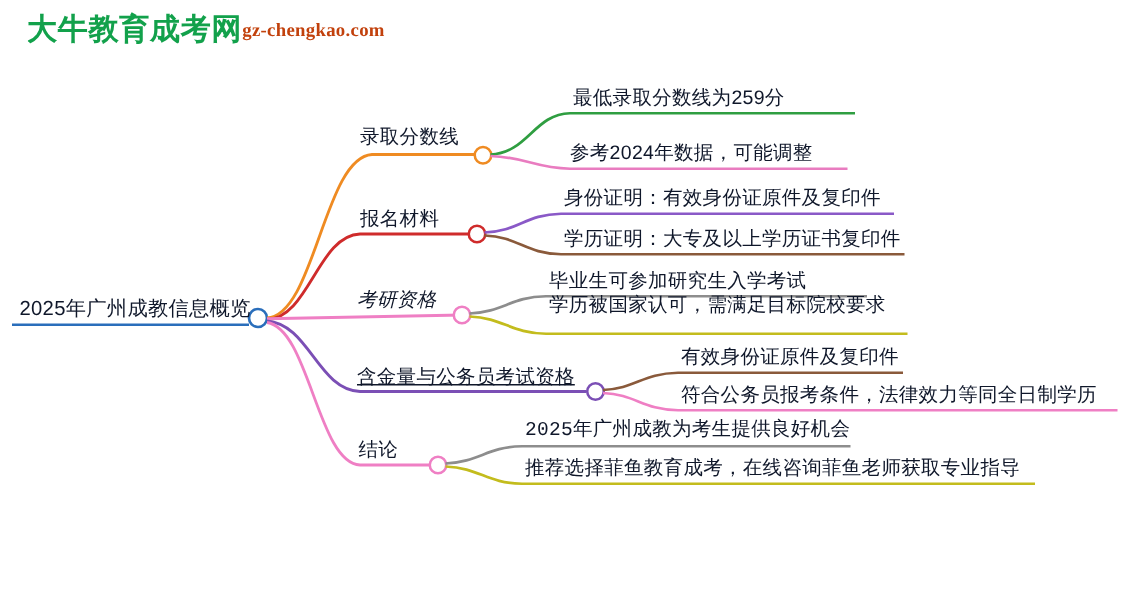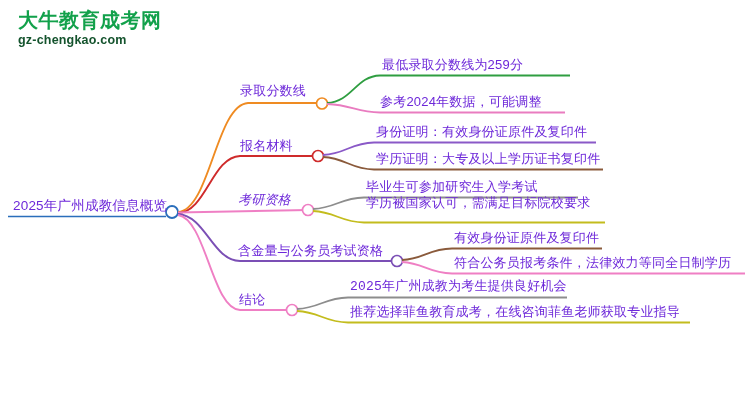--- a/index.html
+++ b/index.html
@@ -25,52 +25,53 @@
     gap: 9px;
   }
   #logo-mark {
     position: relative;
     width: 50px;
     height: 44px;
     flex: 0 0 auto;
   }
   #logo-text-wrap {
     display: flex;
-    flex-direction: column;
+    flex-direction: row;
     justify-content: center;
     line-height: 1;
   }
   #logo-title {
     font-size: 20px;
     font-weight: bold;
     color: #12a14b;
     letter-spacing: 0.5px;
     white-space: nowrap;
   }
   #logo-sub {
     margin-top: 4px;
     font-size: 12.5px;
     font-weight: bold;
-    color: #14532d;
+    color: #c2410c;
     letter-spacing: 0.2px;
     white-space: nowrap;
+    font-family: Liberation Serif, serif;
   }
 
   
   #map-svg {
     position: absolute;
     left: 0;
     top: 0;
     width: 750px;
     height: 410px;
   }
   .node-label {
     position: absolute;
     font-size: 13.5px;
-    color: #6d28d9;
+    color: #0f172a;
     white-space: nowrap;
     line-height: 1.1;
     letter-spacing: 0.2px;
   }
   .node-label.root {
     font-size: 13.5px;
   }
   .node-label.branch {
     font-size: 13px;
   }
@@ -126,19 +127,19 @@
 <div class="node-label leaf" style="left:380px; top:95px;">参考2024年数据，可能调整</div>
 
 <div class="node-label branch" style="left:240px; top:139px;">报名材料</div>
 <div class="node-label leaf" style="left:376px; top:125px;">身份证明：有效身份证原件及复印件</div>
 <div class="node-label leaf" style="left:376px; top:152px;">学历证明：大专及以上学历证书复印件</div>
 
 <div class="node-label branch" style="left:238px; top:193px;font-style:italic;">考研资格</div>
 <div class="node-label leaf" style="left:366px; top:180px;">毕业生可参加研究生入学考试</div>
 <div class="node-label leaf" style="left:366px; top:196px;">学历被国家认可，需满足目标院校要求</div>
 
-<div class="node-label branch" style="left:238px; top:244px;">含金量与公务员考试资格</div>
+<div class="node-label branch" style="left:238px; top:244px;text-decoration:underline;">含金量与公务员考试资格</div>
 <div class="node-label leaf" style="left:454px; top:231px;">有效身份证原件及复印件</div>
 <div class="node-label leaf" style="left:454px; top:256px;">符合公务员报考条件，法律效力等同全日制学历</div>
 
 <div class="node-label branch" style="left:239px; top:293px;">结论</div>
 <div class="node-label leaf" style="left:350px; top:280px;font-family:Liberation Mono, monospace;">2025年广州成教为考生提供良好机会</div>
 <div class="node-label leaf" style="left:350px; top:305px;">推荐选择菲鱼教育成考，在线咨询菲鱼老师获取专业指导</div>
 
 </body></html>

